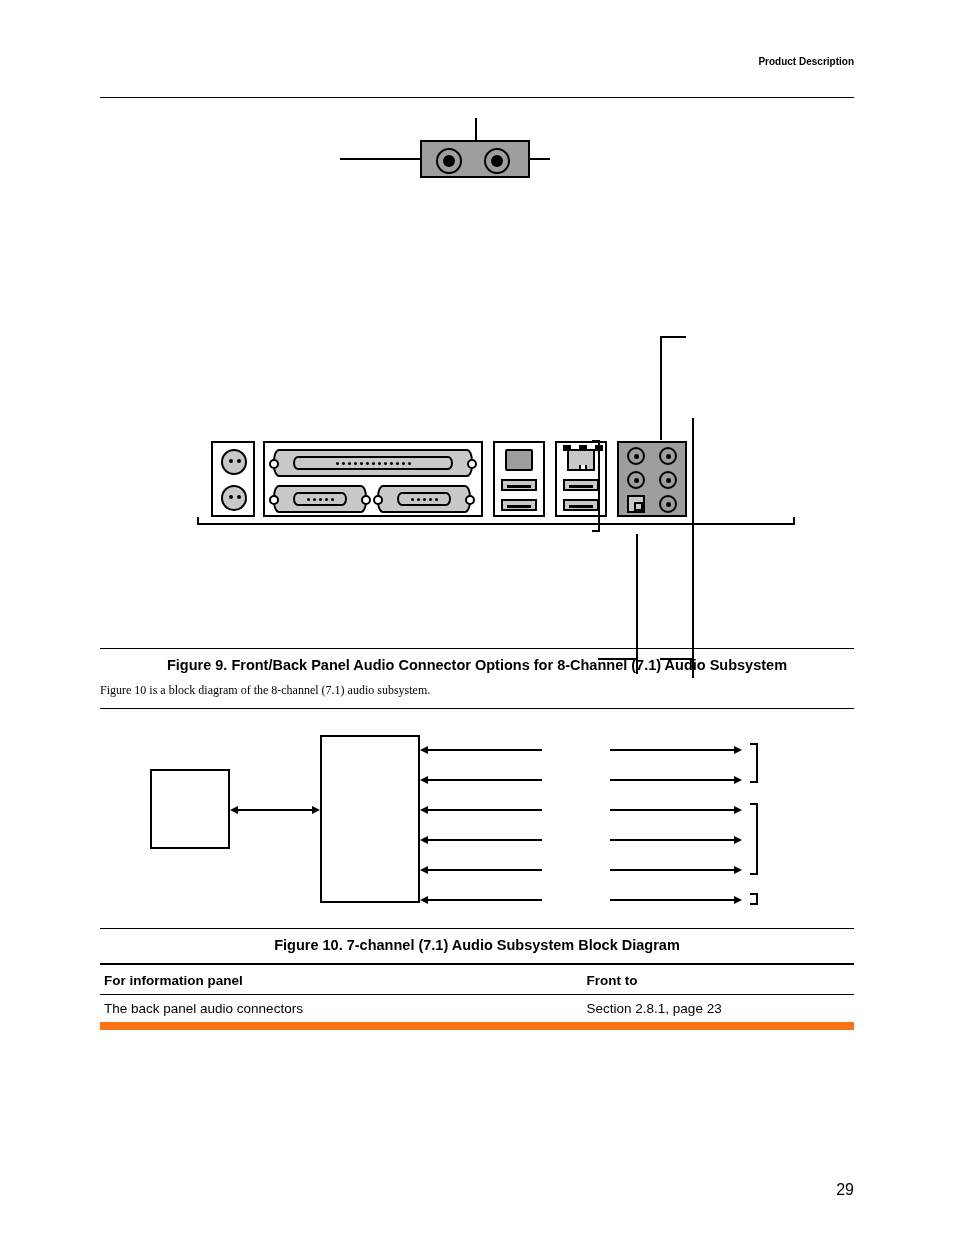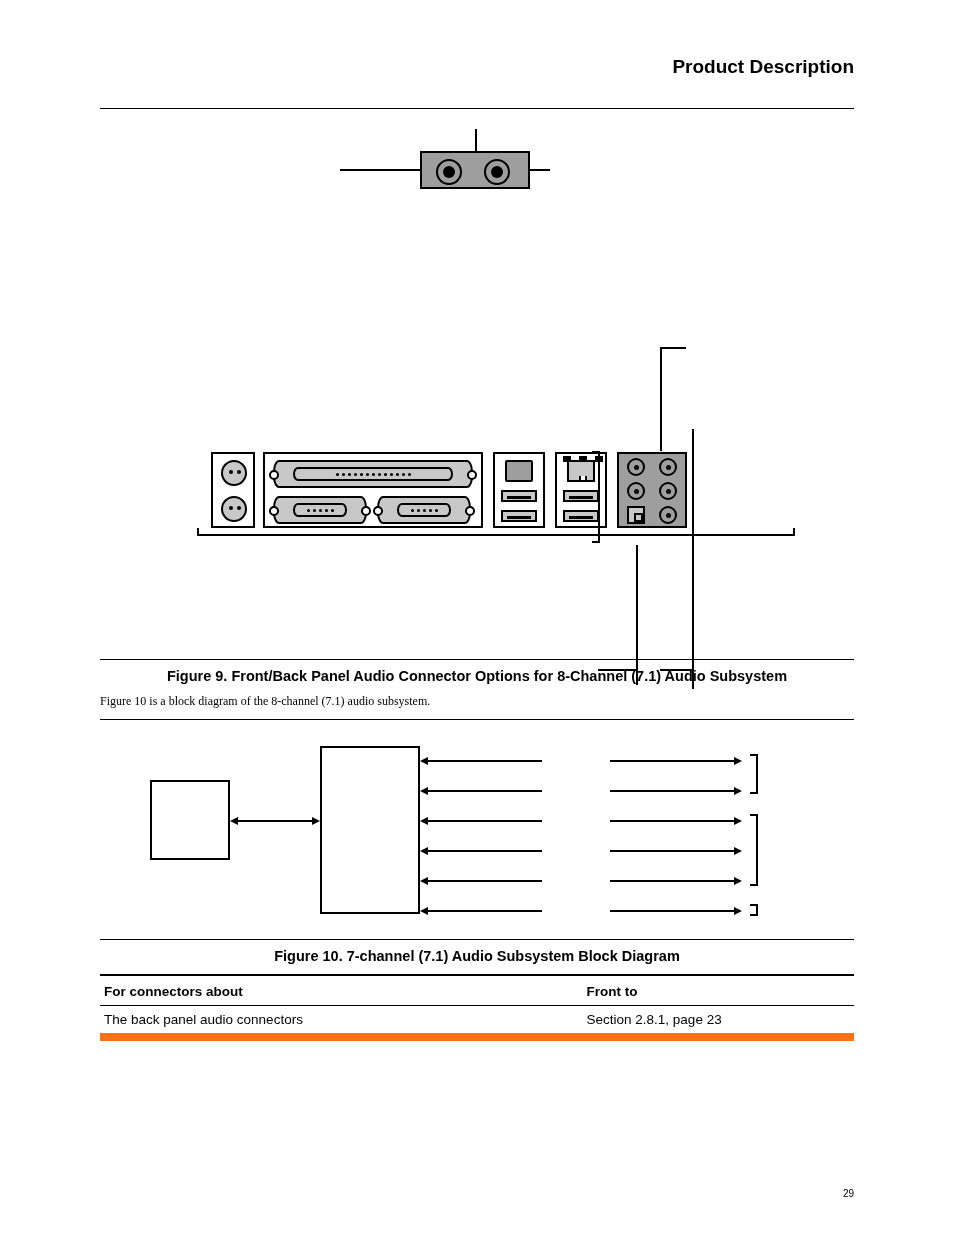--- a/index.html
+++ b/index.html
@@ -7,21 +7,21 @@
     font-family: "Times New Roman", Times, serif;
     background: #fff;
     width: 954px;
     height: 1235px;
     position: relative;
     padding: 56px 100px 40px 100px;
   }
   .header {
     font-family: Arial, Helvetica, sans-serif;
     font-weight: bold;
-    font-size: 19px;
+    font-size: 10px;
     text-align: right;
     margin-bottom: 30px;
   }
   .header-rule {
     border: none;
     border-top: 1.5px solid #000;
     margin-bottom: 20px;
   }
   .figure-area {
     position: relative;
@@ -213,21 +213,21 @@
   .ref-table{ width:100%; border-collapse:collapse; font-family:Arial,Helvetica,sans-serif; font-size:13.5px;}
   .ref-table th{ text-align:left; font-weight:bold; padding:8px 4px 6px 4px; }
   .ref-table td{ padding:6px 4px; }
   .ref-table thead tr{ border-top:2px solid #000; border-bottom:1px solid #000;}
   .ref-table tbody tr{ border-bottom:8px solid #f97316;}
   .col-info{ width:64%; }
   .col-ref{ width:36%; }
 
   .page-num{
     position:absolute; right:100px; bottom:36px;
-    font-family:Arial,Helvetica,sans-serif; font-size:10px;
+    font-family:Arial,Helvetica,sans-serif; font-size:16px;
   }
 </style>
 </head>
 <body>
 
 <div class="header">Product Description</div>
 <hr class="header-rule">
 
 <div class="figure-area">
 
@@ -385,21 +385,21 @@
   <div class="brk b2"></div>
   <div class="brk b3"></div>
 </div>
 
 <hr class="fig-rule">
 <div class="caption">Figure 10.  7-channel (7.1) Audio Subsystem Block Diagram</div>
 
 <table class="ref-table">
   <thead>
     <tr>
-      <th class="col-info">For connectors about</th>
+      <th class="col-info">For information panel</th>
       <th class="col-ref">Front to</th>
     </tr>
   </thead>
   <tbody>
     <tr>
       <td>The back panel audio connectors</td>
       <td>Section 2.8.1, page 23</td>
     </tr>
   </tbody>
 </table>

